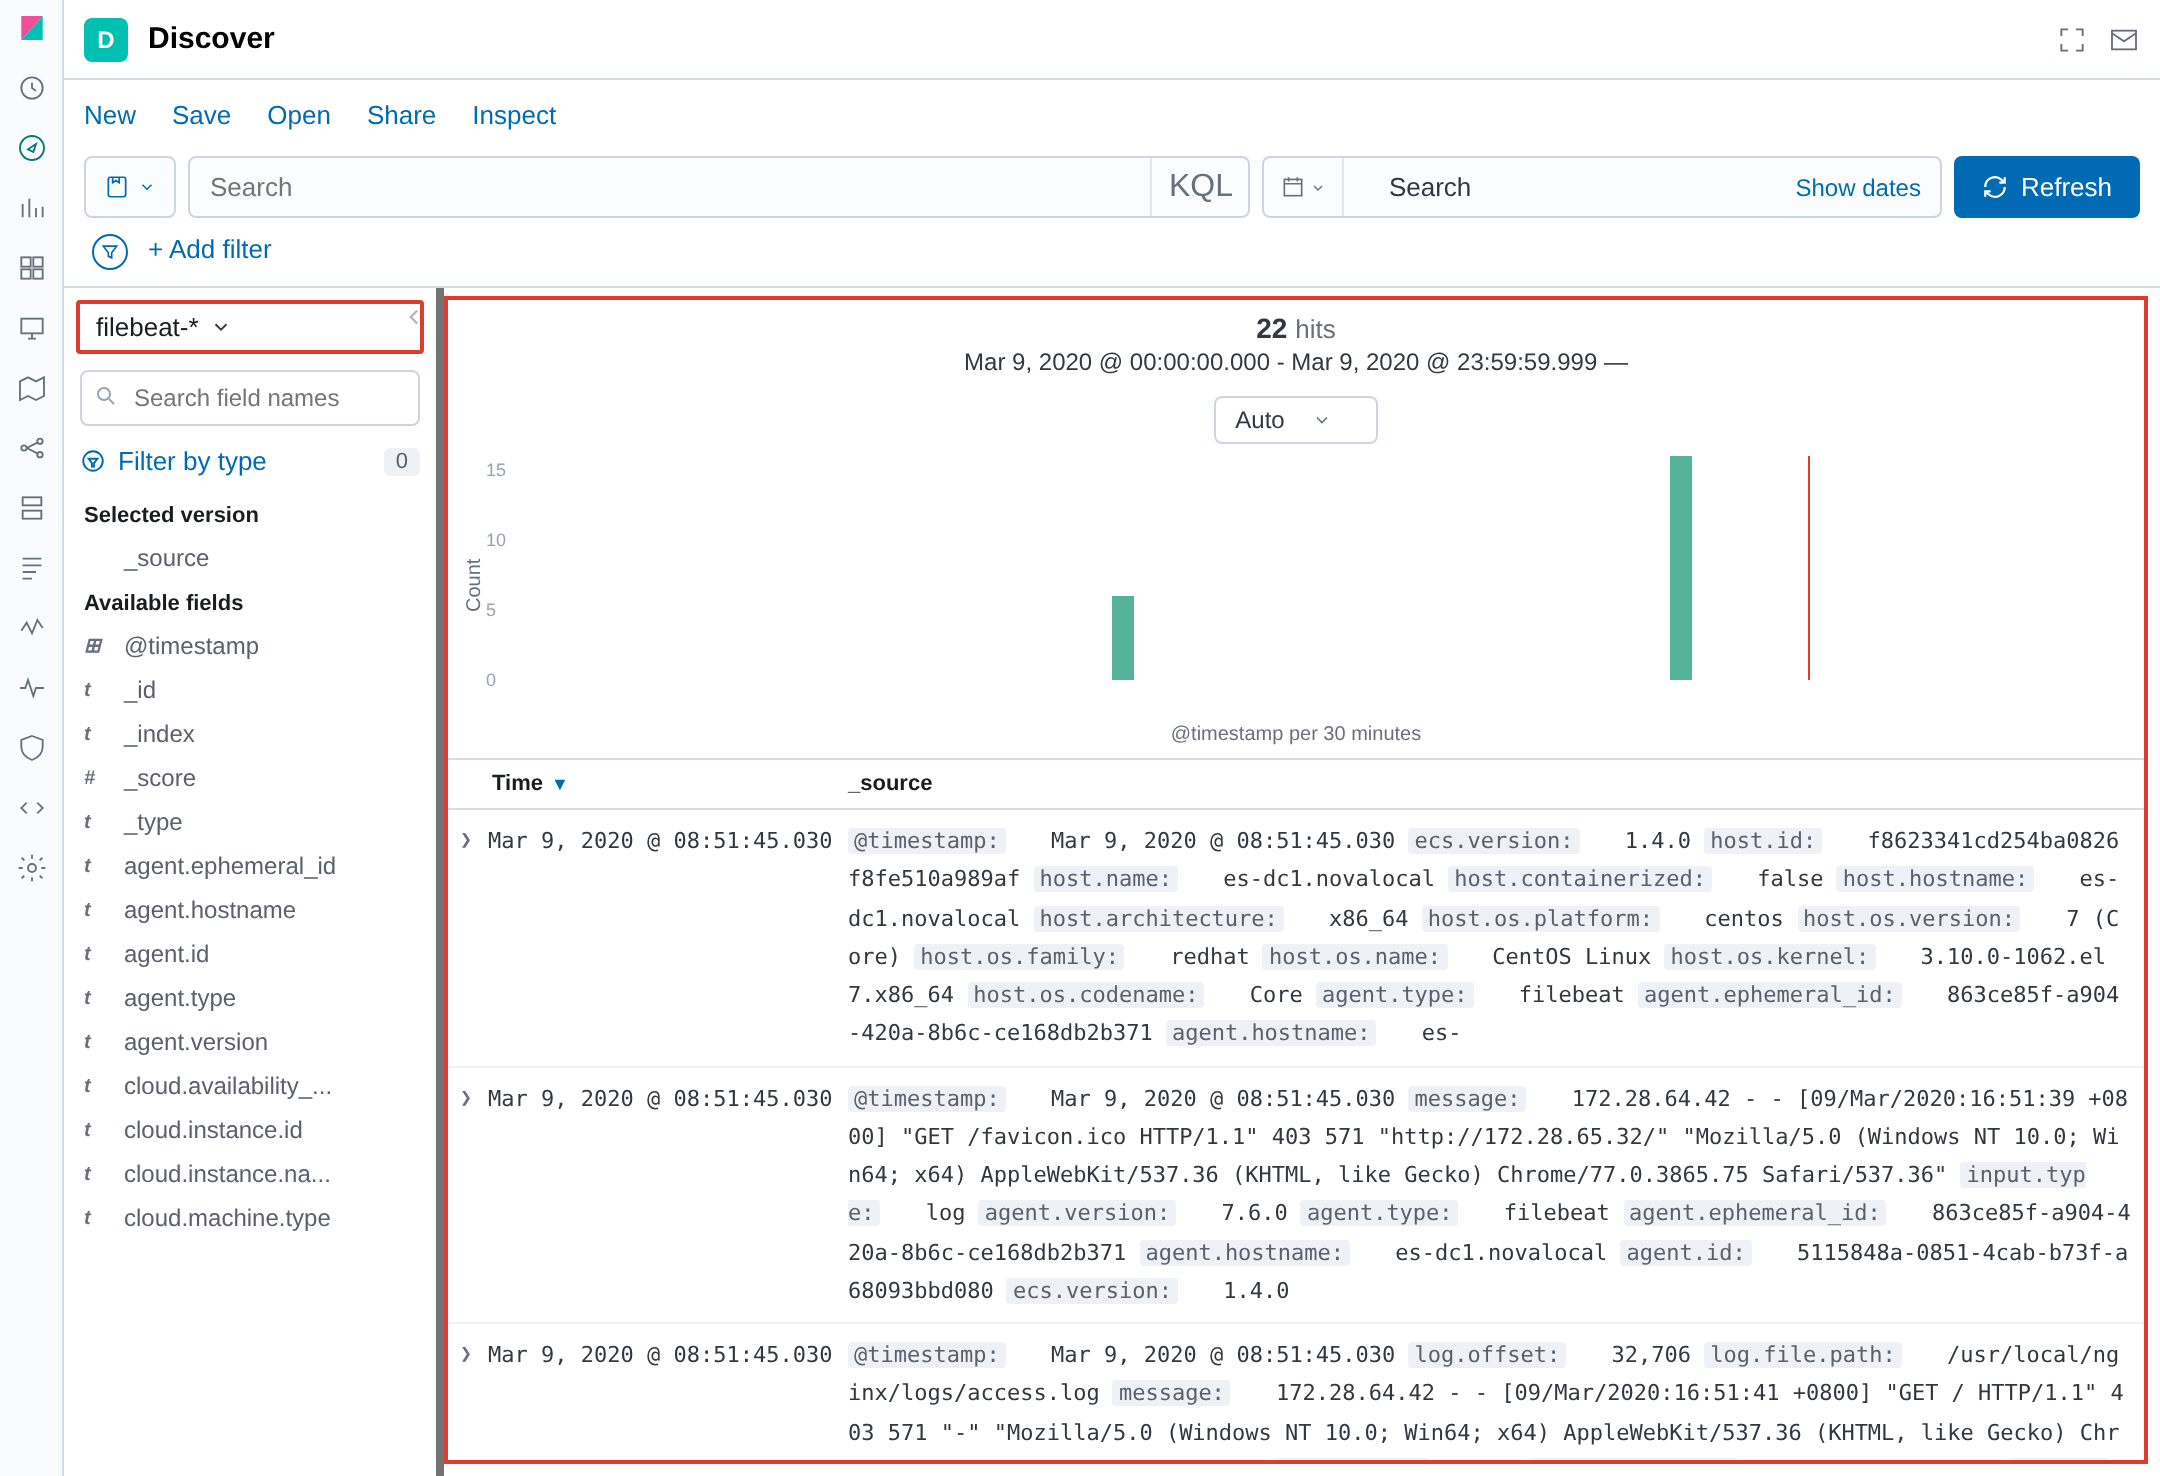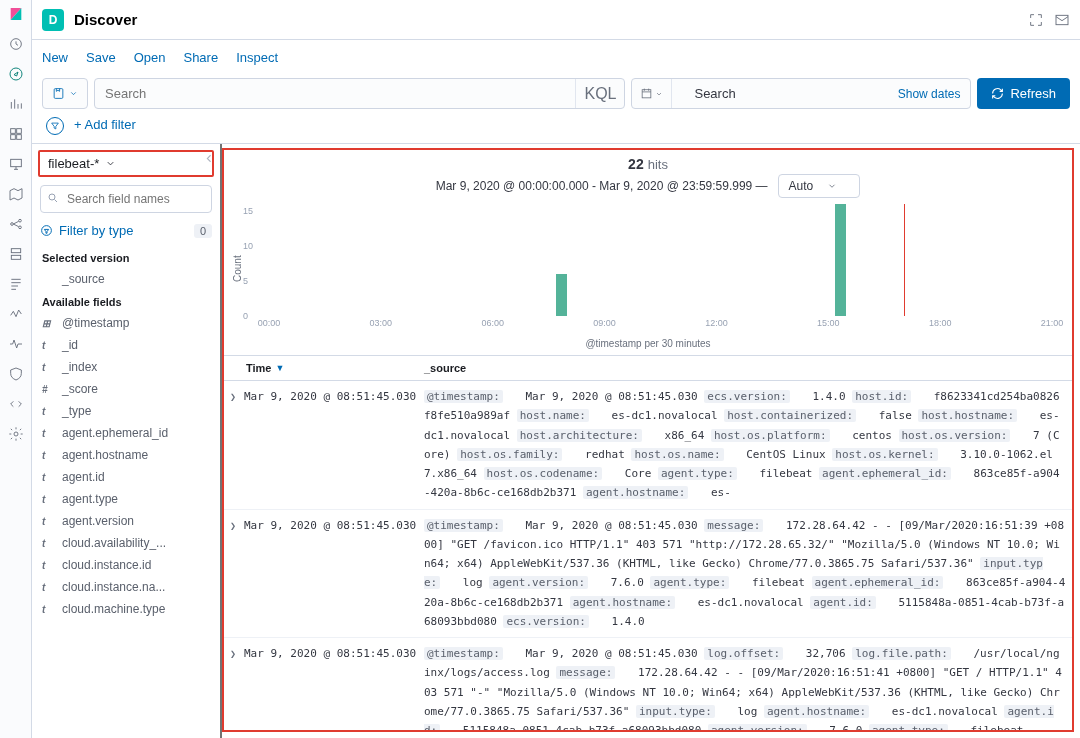--- a/index.html
+++ b/index.html
@@ -24,37 +24,37 @@
   .qrow .search input{flex:1;border:none;background:transparent;padding:7px 10px;font-size:13px;outline:none;color:#343741;}
   .qrow .kql{color:#69707d;font-size:16px;padding:0 8px;border-left:1px solid #e1e6ef;align-self:stretch;display:flex;align-items:center;}
   .qrow .date{flex:0 0 340px;}
   .qrow .date .cal{width:40px;display:flex;justify-content:center;color:#69707d;border-right:1px solid #e1e6ef;align-self:stretch;align-items:center;gap:2px;}
   .qrow .date .dval{flex:1;padding:0 10px;font-size:13px;color:#343741;}
   .qrow .date .sd{color:#006bb4;font-size:12px;padding:0 10px;}
   .refresh{background:#006bb4;color:#fff;border:none;border-radius:4px;padding:0 14px;font-size:13px;display:flex;align-items:center;gap:6px;cursor:pointer;}
   .frow{display:flex;gap:10px;padding:2px 12px 8px 14px;color:#006bb4;font-size:13px;}
   .frow .fic{width:18px;height:18px;border:1px solid #006bb4;border-radius:50%;display:flex;align-items:center;justify-content:center;}
   .body{flex:1;display:flex;min-height:0;border-top:1px solid #d3dae6;}
-  .side{width:190px;border-right:2px solid #737373;display:flex;flex-direction:column;position:relative;overflow:hidden;}
+  .side{width:190px;border-right:4px solid #737373;display:flex;flex-direction:column;position:relative;overflow:hidden;}
   .side .collapse{position:absolute;top:8px;right:4px;color:#aeb4c0;}
   .idx{border:2px solid #e03b2f;border-radius:2px;margin:6px 6px 4px 6px;padding:4px 8px;display:flex;align-items:center;gap:6px;color:#1a1c21;font-size:13px;}
   .chev-d{display:inline-block;}
   .sfield{margin:4px 8px;position:relative;}
   .sfield input{width:100%;border:1px solid #ced5e2;border-radius:4px;padding:6px 8px 6px 26px;font-size:12px;}
   .sfield .mag{position:absolute;left:7px;top:7px;color:#98a2b3;}
   .ftype{margin:6px 8px 8px 8px;display:flex;align-items:center;gap:6px;color:#006bb4;font-size:13px;}
   .ftype .tally{margin-left:auto;background:#eef1f6;color:#5a606c;font-size:11px;border-radius:3px;padding:1px 6px;}
   .sec-h{font-size:11px;font-weight:700;color:#1a1c21;padding:6px 10px 4px;}
   .fld{display:flex;align-items:center;gap:8px;padding:4px 10px;font-size:12px;color:#5a606c;cursor:pointer;}
   .fld .ft{width:12px;font-size:10px;font-weight:700;color:#69707d;font-style:italic;}
   .content{flex:1;display:flex;flex-direction:column;min-width:0;border:2px solid #e03b2f;margin:4px 6px 6px 0;}
   .hits{text-align:center;padding:6px 0 2px;}
   .hits .n{font-weight:700;font-size:14px;}
   .hits .lbl{color:#69707d;font-size:13px;margin-left:4px;}
-  .range{display:flex;justify-content:center;align-items:center;gap:10px;color:#343741;font-size:12px;padding-bottom:6px;}
+  .range{display:flex;justify-content:center;align-items:center;gap:10px;color:#343741;font-size:12px;padding-bottom:6px;flex-direction:column;}
   .range .sel{border:1px solid #ced5e2;border-radius:4px;padding:4px 22px 4px 10px;font-size:12px;color:#343741;display:flex;align-items:center;gap:14px;}
   .chartwrap{display:flex;padding:0 20px 2px 8px;}
   .ylab{writing-mode:vertical-rl;transform:rotate(180deg);font-size:10px;color:#69707d;text-align:center;padding:4px 0;}
   .chart{flex:1;position:relative;height:130px;}
   .chart .yt{position:absolute;left:0;font-size:9px;color:#98a2b3;transform:translateY(-50%);}
   .chart .bar{position:absolute;bottom:18px;width:11px;background:#54b399;}
   .chart .cursor{position:absolute;bottom:18px;top:0;width:1px;background:#e03b2f;}
   .chart .xax{position:absolute;left:26px;right:0;bottom:0;height:16px;}
   .chart .xt{position:absolute;font-size:9px;color:#98a2b3;transform:translateX(-50%);}
   .xlab{font-size:10px;color:#69707d;text-align:center;padding:2px 0 6px;}
@@ -346,30 +346,20 @@
               </svg>
           </span>
         </div>
         <div class="chartwrap">
           <div class="ylab">Count</div>
           <div class="chart" id="chart">
               <div class="yt" style="top: 112px;">0</div>
               <div class="yt" style="top: 77px;">5</div>
               <div class="yt" style="top: 42px;">10</div>
               <div class="yt" style="top: 7px;">15</div>
-              <div class="xax">
-                <div class="xt" style="left: 0%;">00:00</div>
-                <div class="xt" style="left: 14.2857%;">03:00</div>
-                <div class="xt" style="left: 28.5714%;">06:00</div>
-                <div class="xt" style="left: 42.8571%;">09:00</div>
-                <div class="xt" style="left: 57.1429%;">12:00</div>
-                <div class="xt" style="left: 71.4286%;">15:00</div>
-                <div class="xt" style="left: 85.7143%;">18:00</div>
-                <div class="xt" style="left: 100%;">21:00</div>
-              </div>
               <div class="bar" style="left: calc(35.5% + 26px); height: 42px;"></div>
               <div class="bar" style="left: calc(70% + 26px); height: 112px;"></div>
               <div class="cursor" style="left: calc(78.5% + 26px);"></div>
             </div>
         </div>
         <div class="xlab">@timestamp per 30 minutes</div>
         <div class="thead">
           <div class="c0"></div>
           <div class="tc">
               <span>Time</span>

